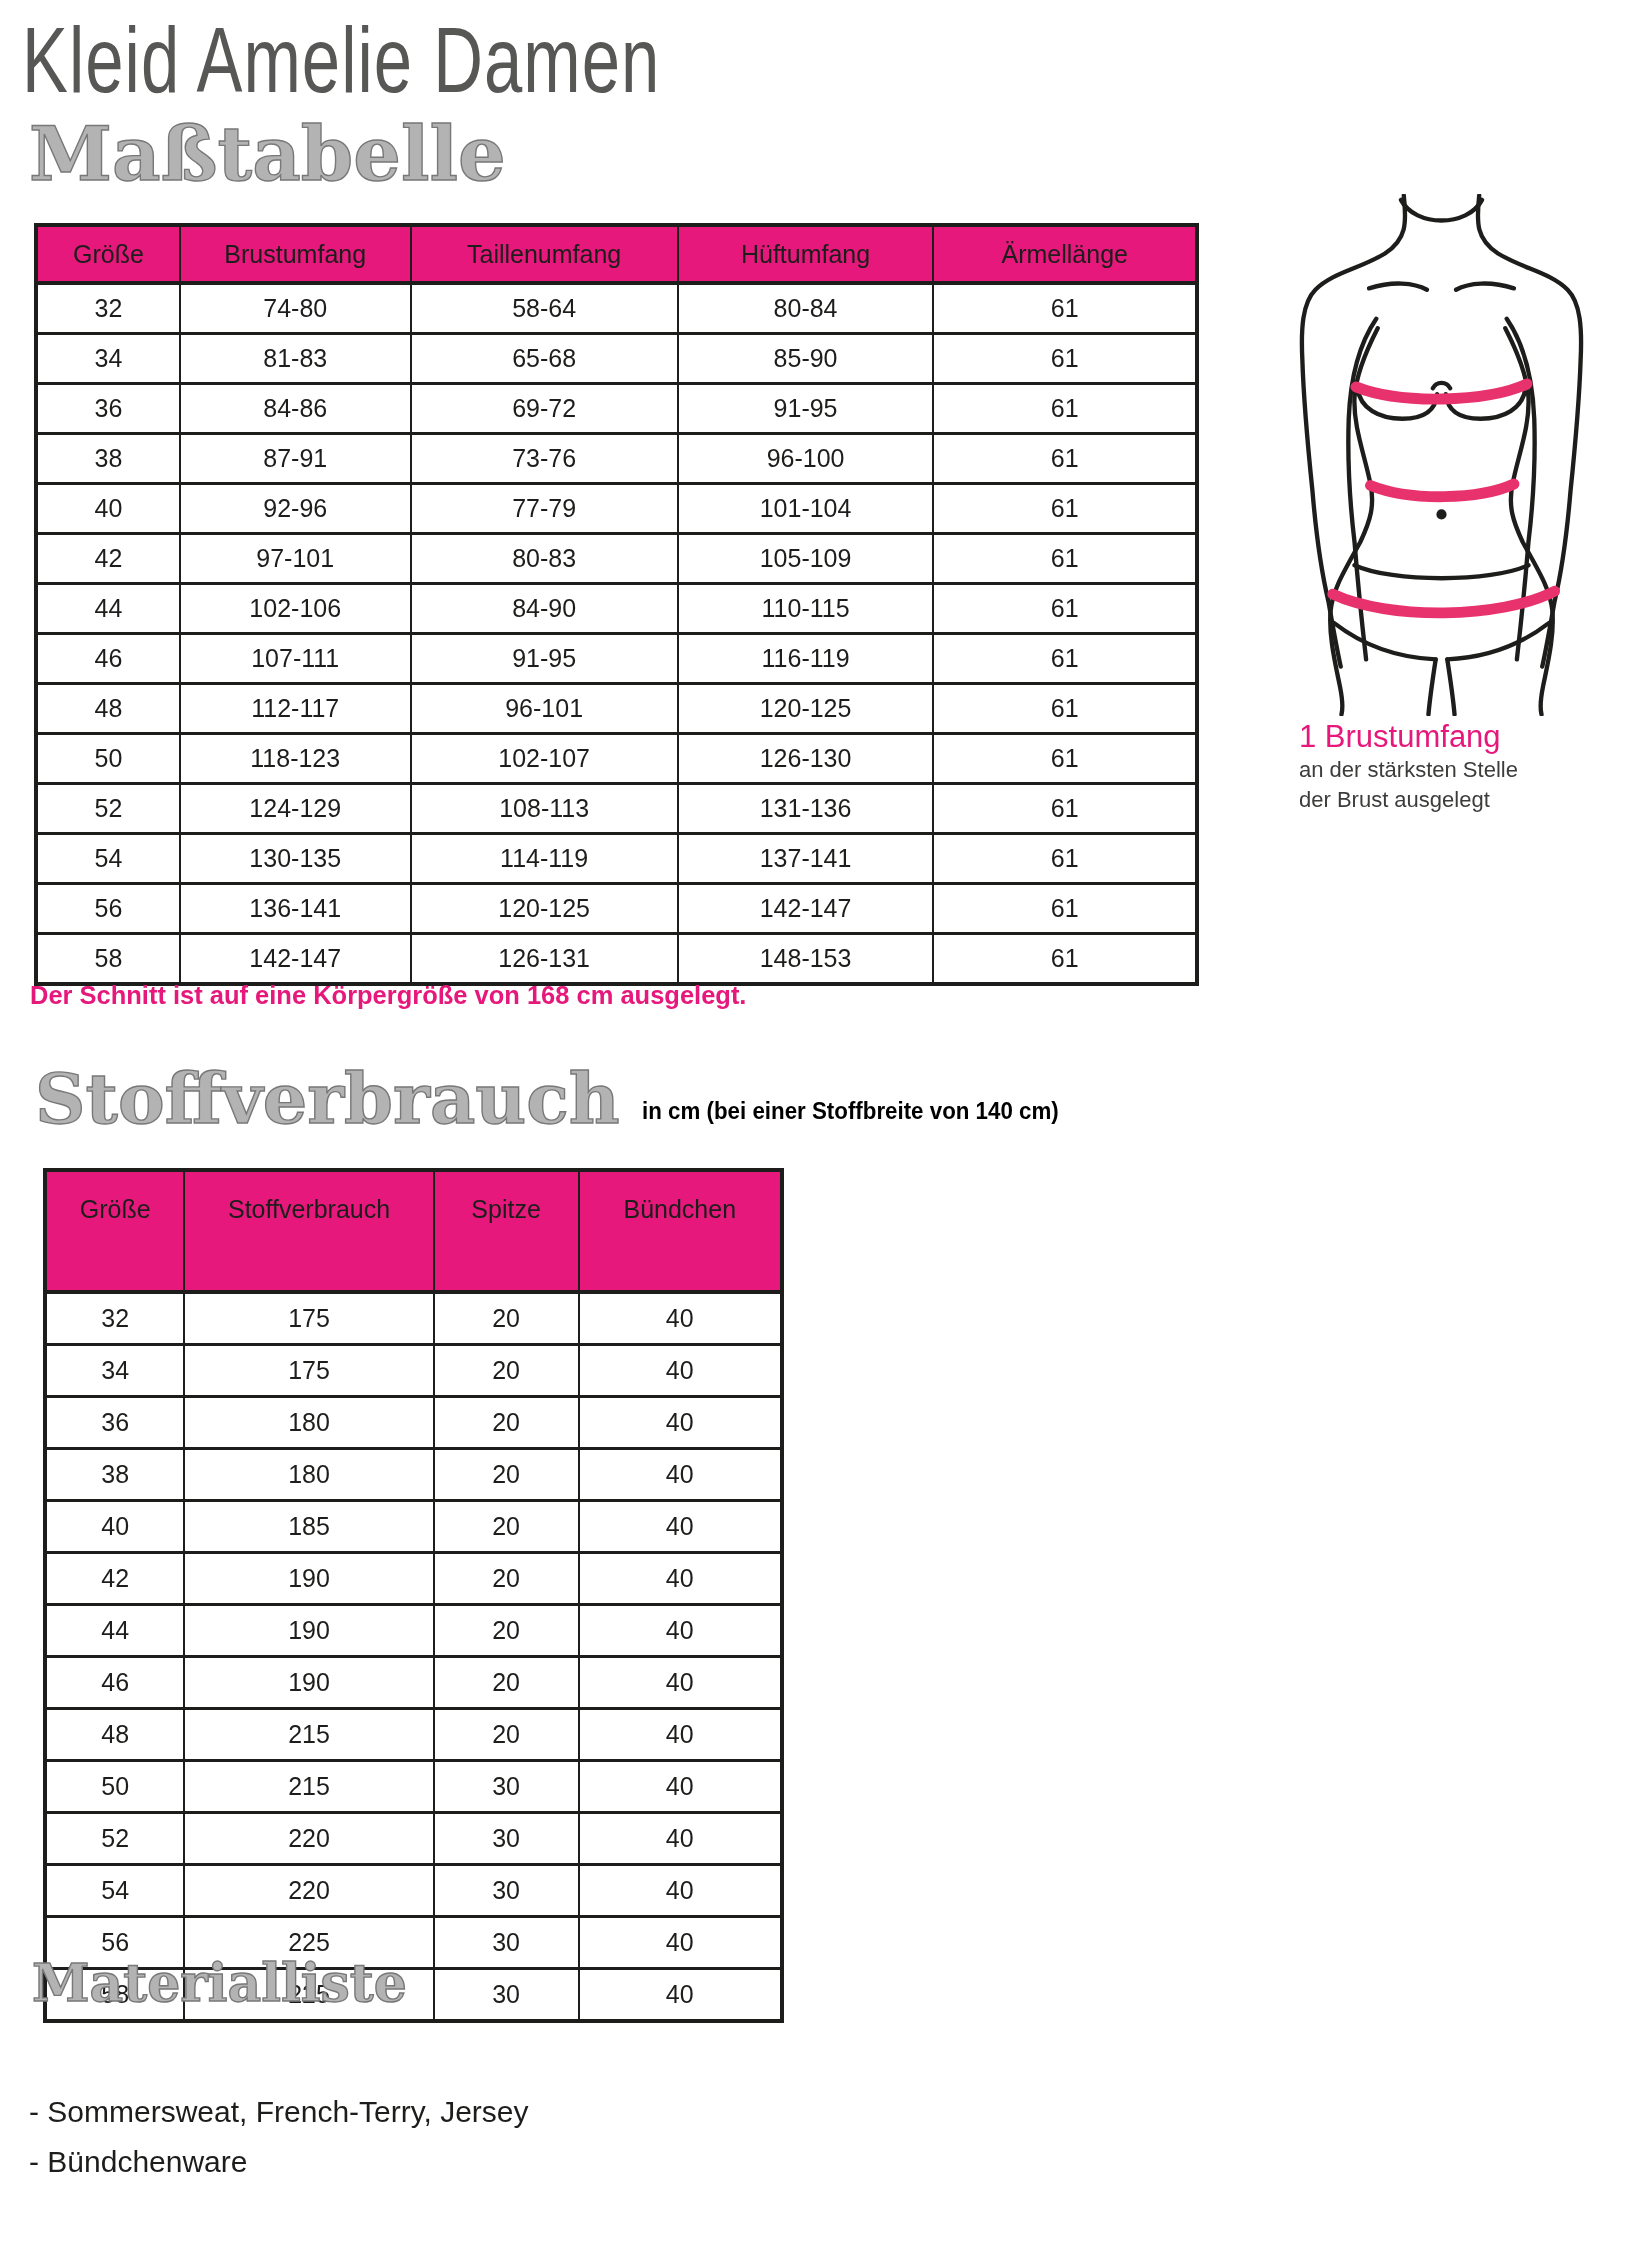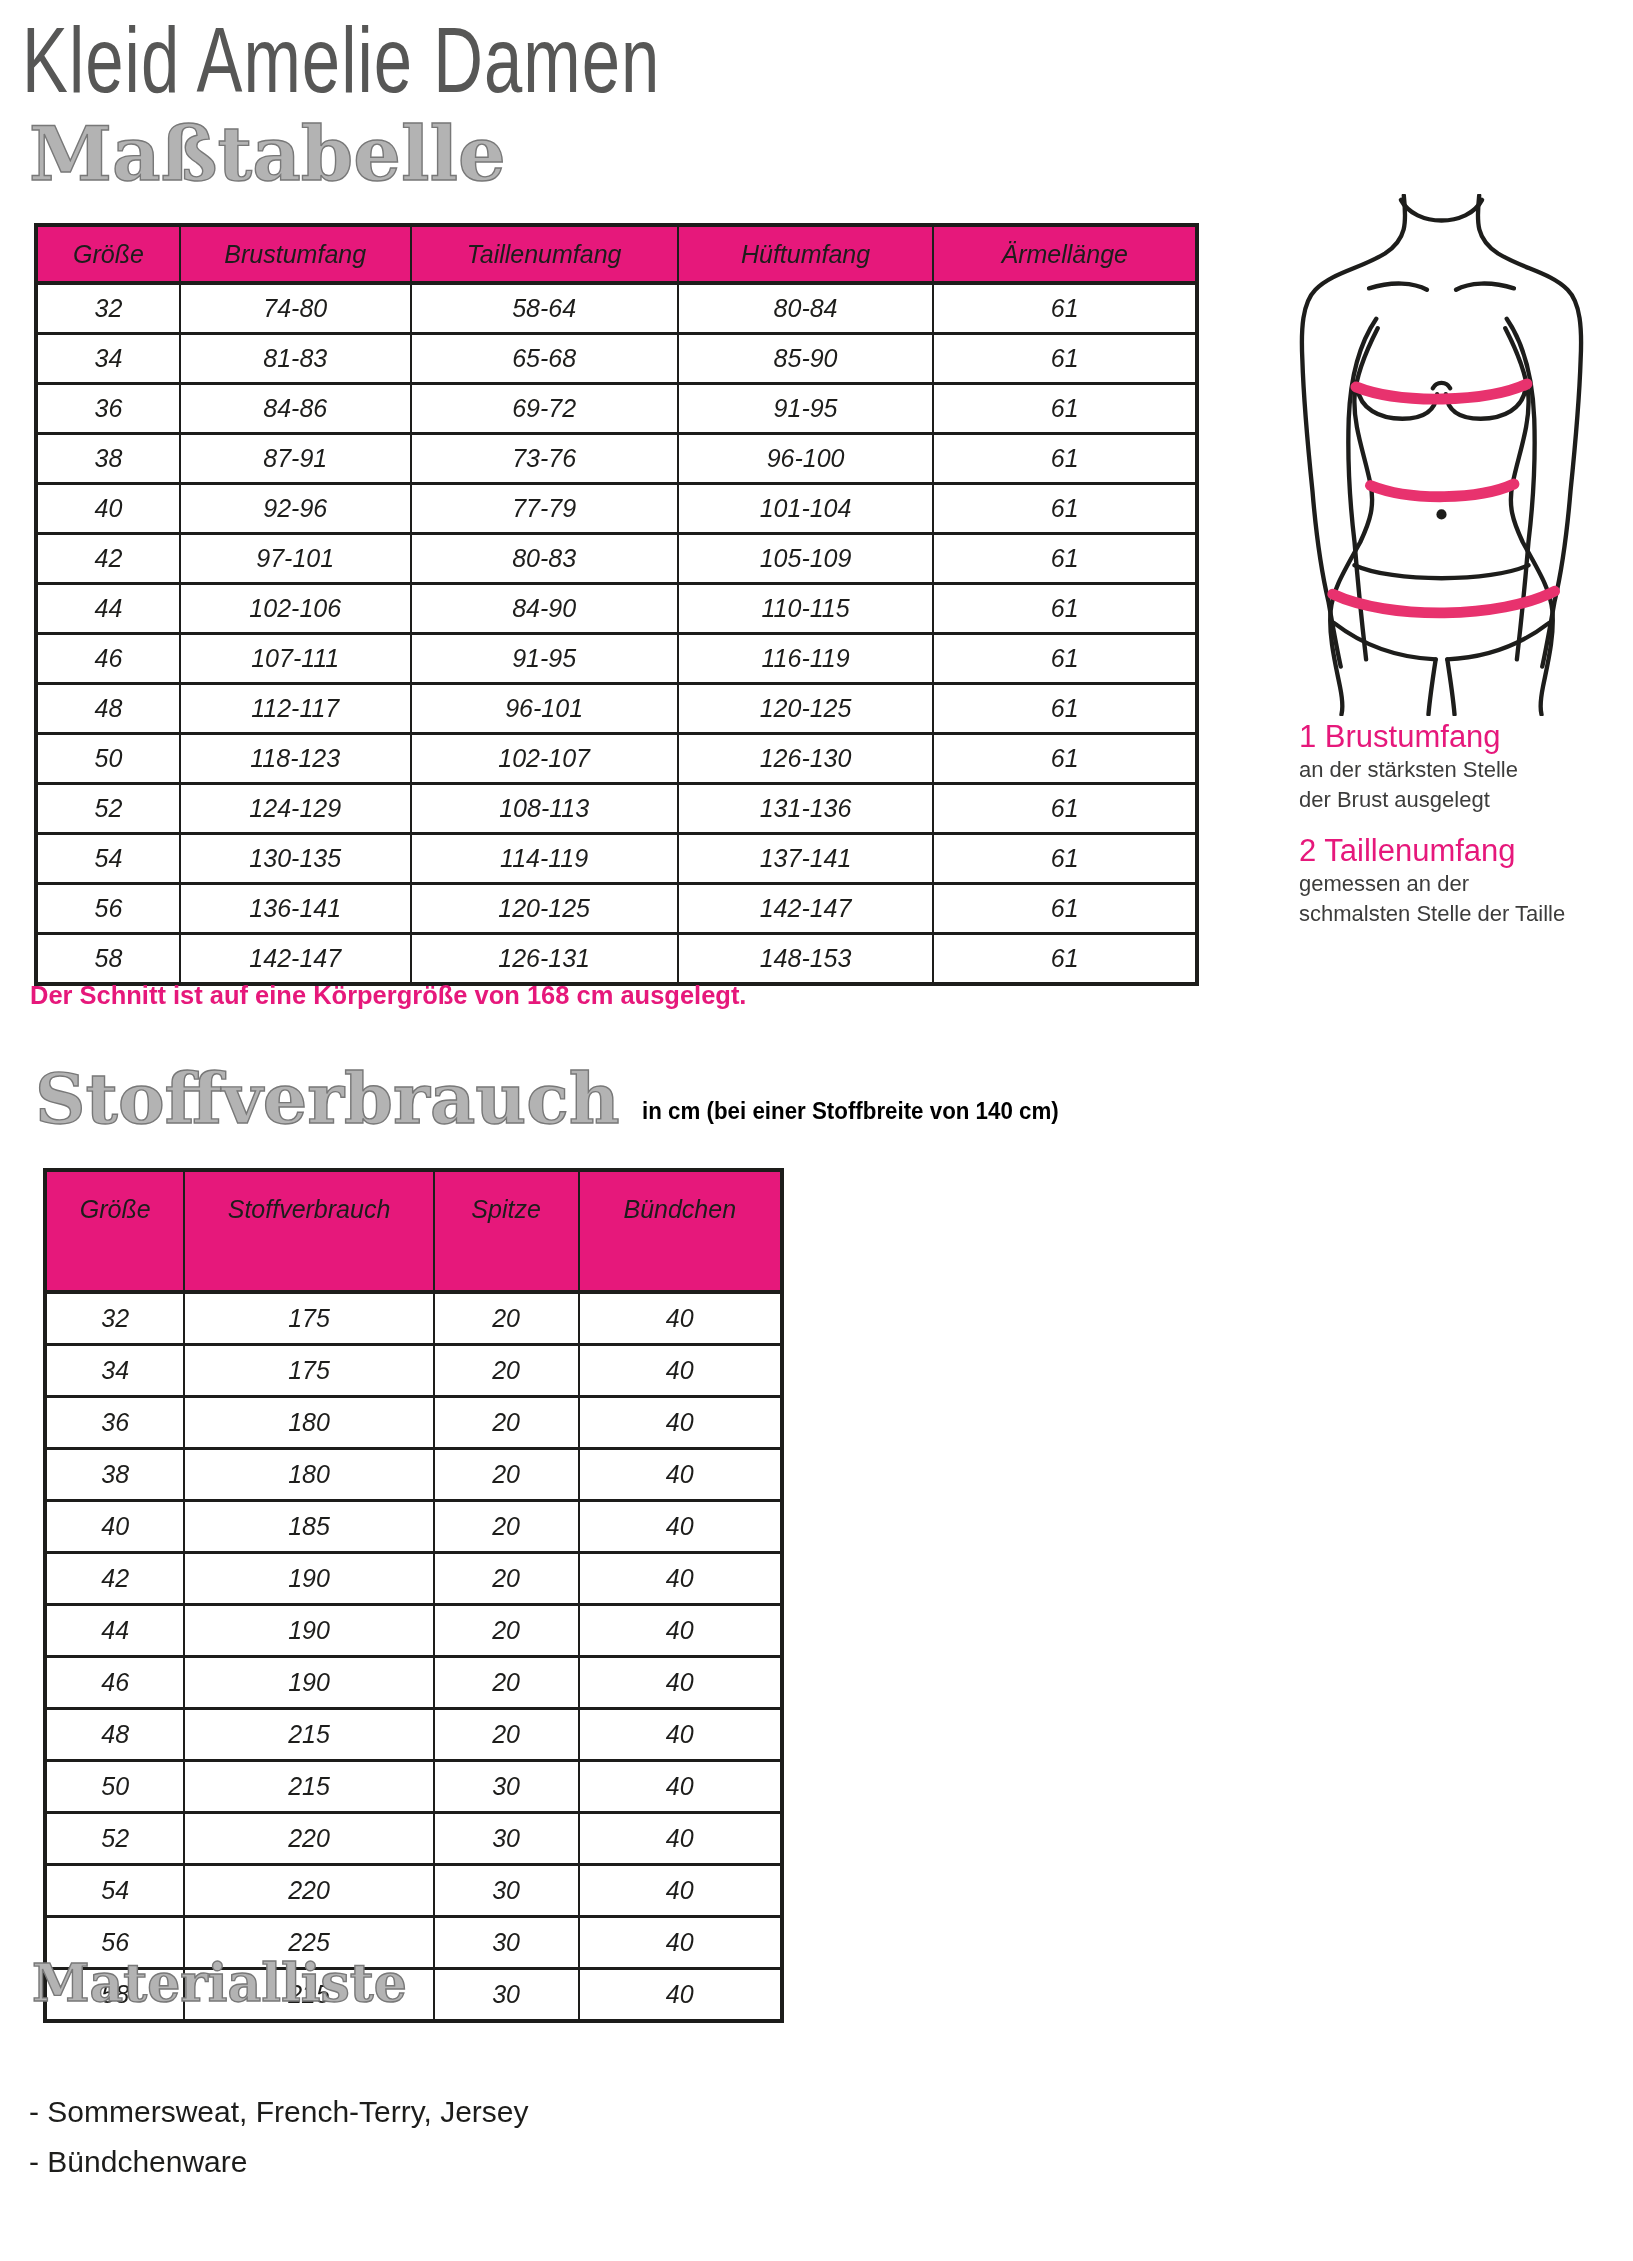--- a/index.html
+++ b/index.html
@@ -23,21 +23,21 @@
   }
   .sketch{
     font-family:"DejaVu Serif",serif;font-weight:bold;margin:0;line-height:1;
     color:var(--heading-gray);-webkit-text-stroke:1.4px var(--heading-stroke);
     white-space:nowrap;
   }
   .sketch-mass{position:absolute;left:29px;top:117px;font-size:75px;}
   .sketch-stoff{font-size:70px;}
   .sketch-material{position:absolute;left:32px;top:1957px;font-size:52px;}
 
-  table{border-collapse:collapse;position:absolute;table-layout:fixed;background:#fff;font-style:italic;}
+  table{border-collapse:collapse;position:absolute;table-layout:fixed;background:#fff;}
   th,td{text-align:center;vertical-align:middle;overflow:hidden;}
   th{
     background:var(--accent-pink);color:var(--text-dark);font-weight:normal;
     font-size:25px;border:2.2px solid var(--text-dark);border-top-width:3.6px;border-bottom:4.3px solid var(--text-dark);
   }
   td{
     font-size:25px;color:var(--text-dark);
     border-left:2.2px solid var(--text-dark);border-right:2.2px solid var(--text-dark);
     border-top:3.6px solid var(--text-dark);border-bottom:3.6px solid var(--text-dark);
   }
@@ -218,25 +218,20 @@
       </g>
     </svg>
   </div>
 
   <div class="measure-notes" id="measure-notes">
       <div class="mnote">
         <h3 class="mnote-title">1 Brustumfang</h3>
         <div class="mnote-line">an der stärksten Stelle</div>
         <div class="mnote-line">der Brust ausgelegt</div>
       </div>
-      <div class="mnote">
-        <h3 class="mnote-title">2 Taillenumfang</h3>
-        <div class="mnote-line">gemessen an der</div>
-        <div class="mnote-line">schmalsten Stelle der Taille</div>
-      </div>
     </div>
 
   <p class="pink-note">Der Schnitt ist auf eine Körpergröße von 168 cm ausgelegt.</p>
 
   <div class="sv-row">
     <h2 class="sketch sketch-stoff">Stoffverbrauch</h2>
     <span class="sv-sub">in cm (bei einer Stoffbreite von 140 cm)</span>
   </div>
 
   <table id="fabric-table">

